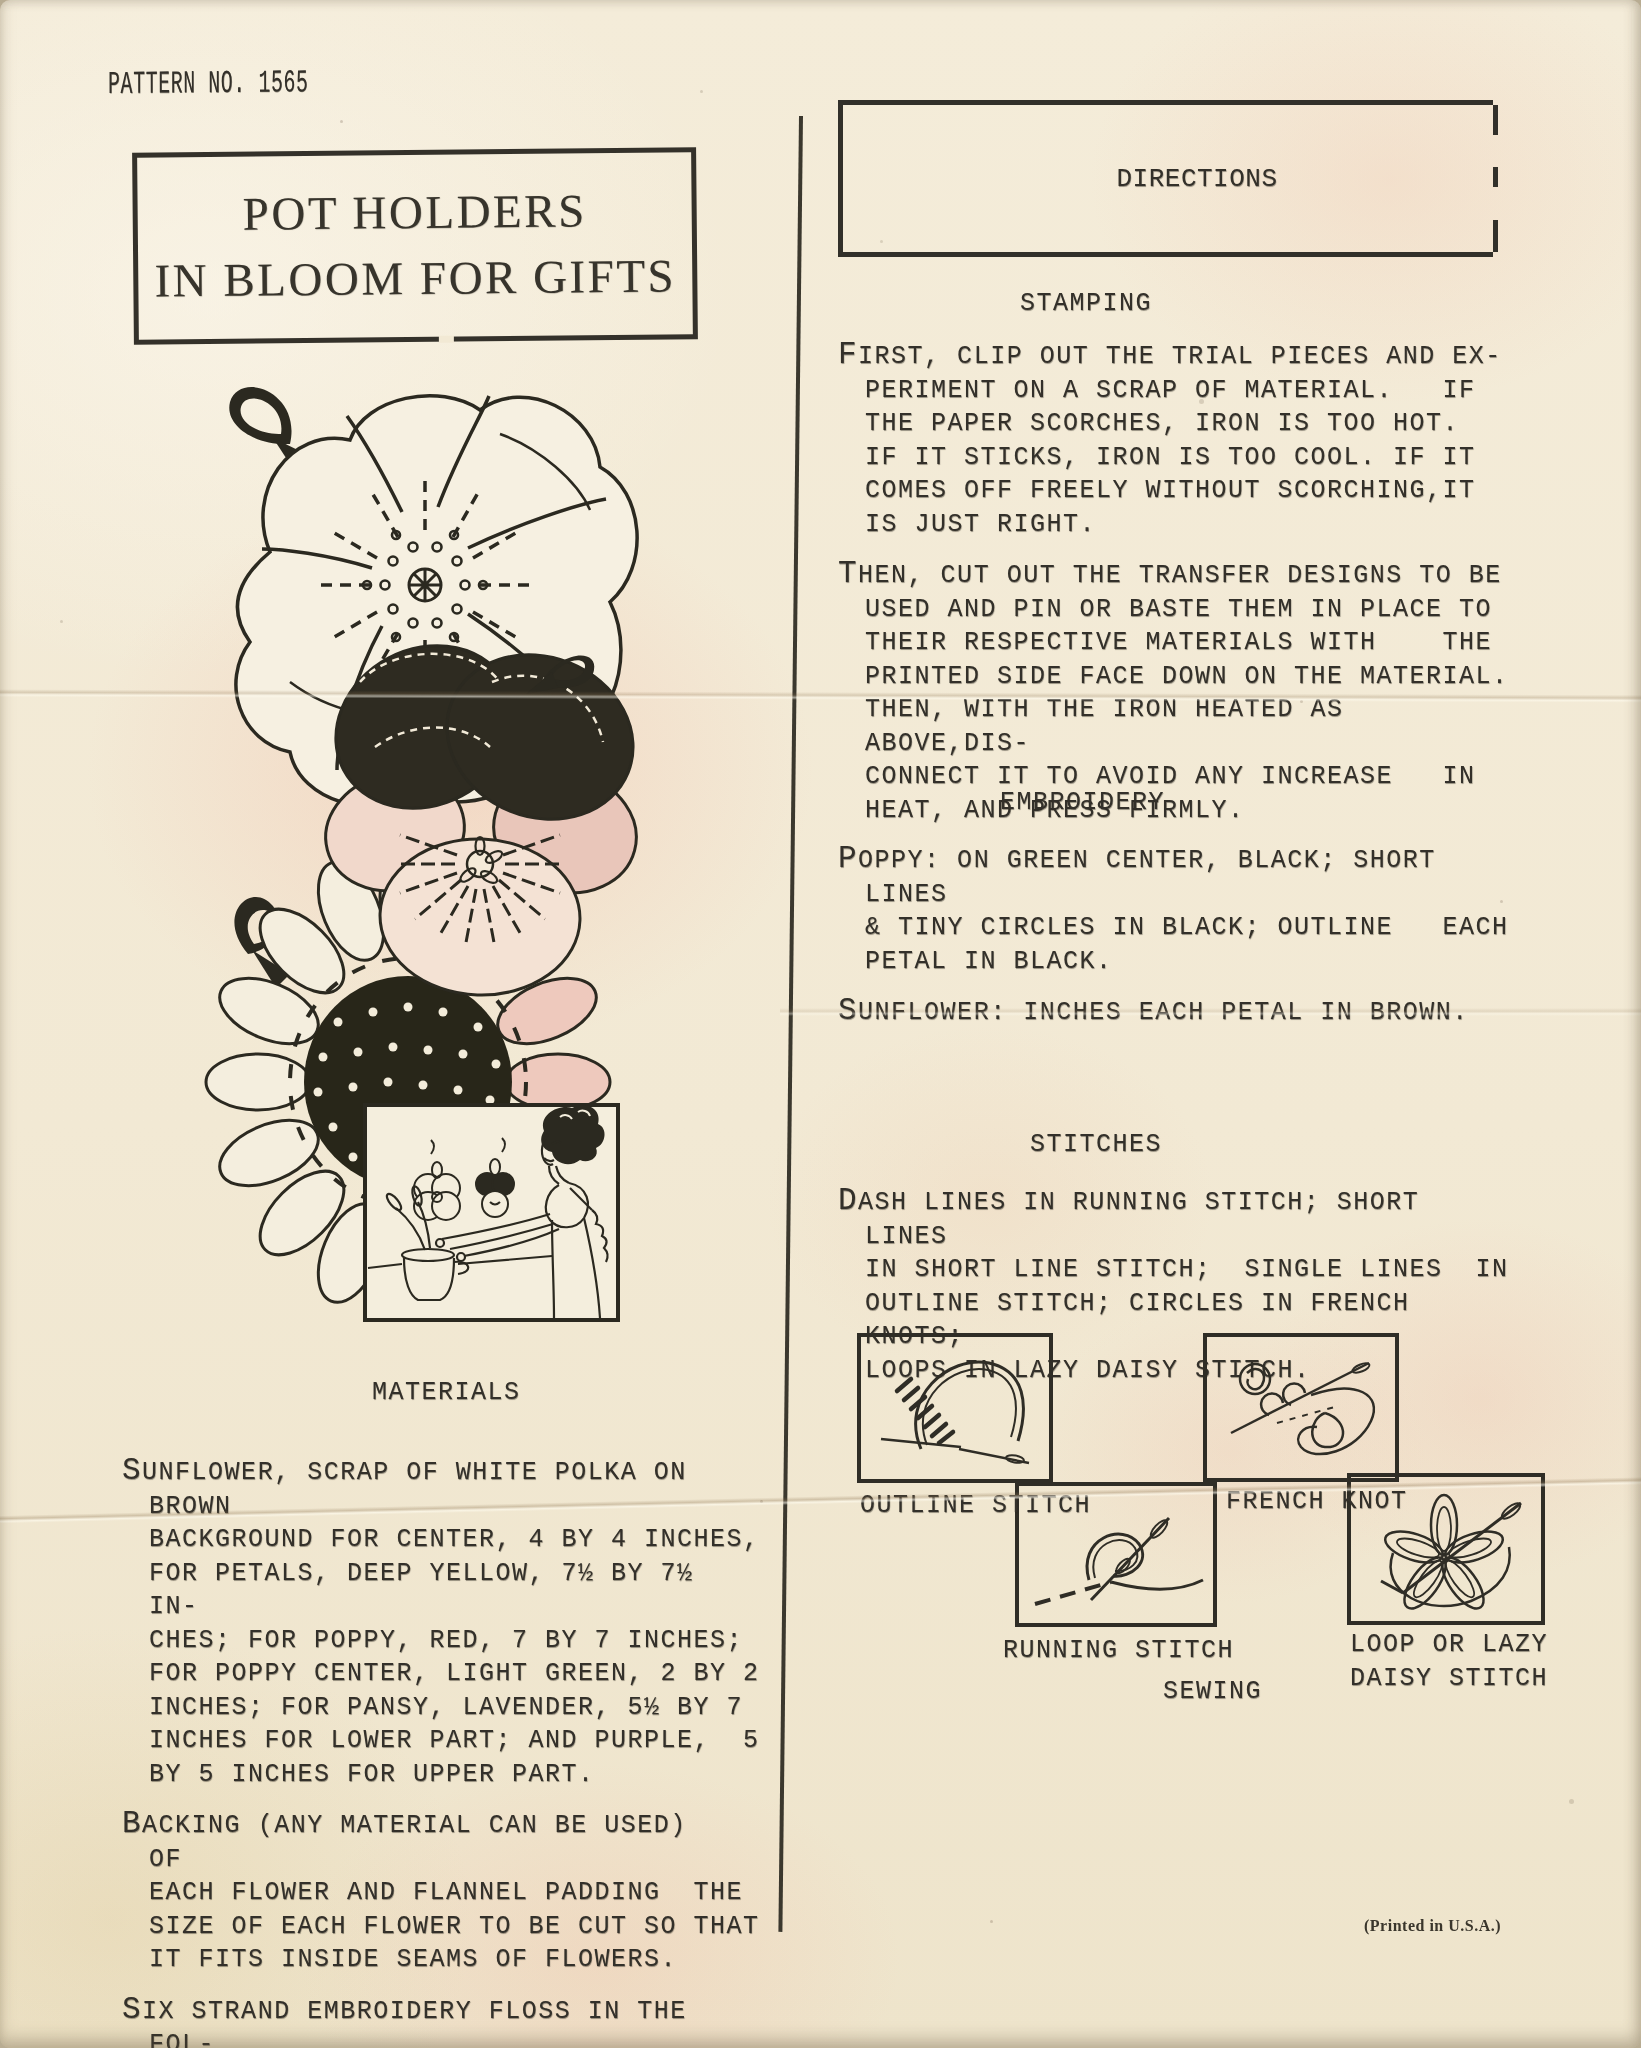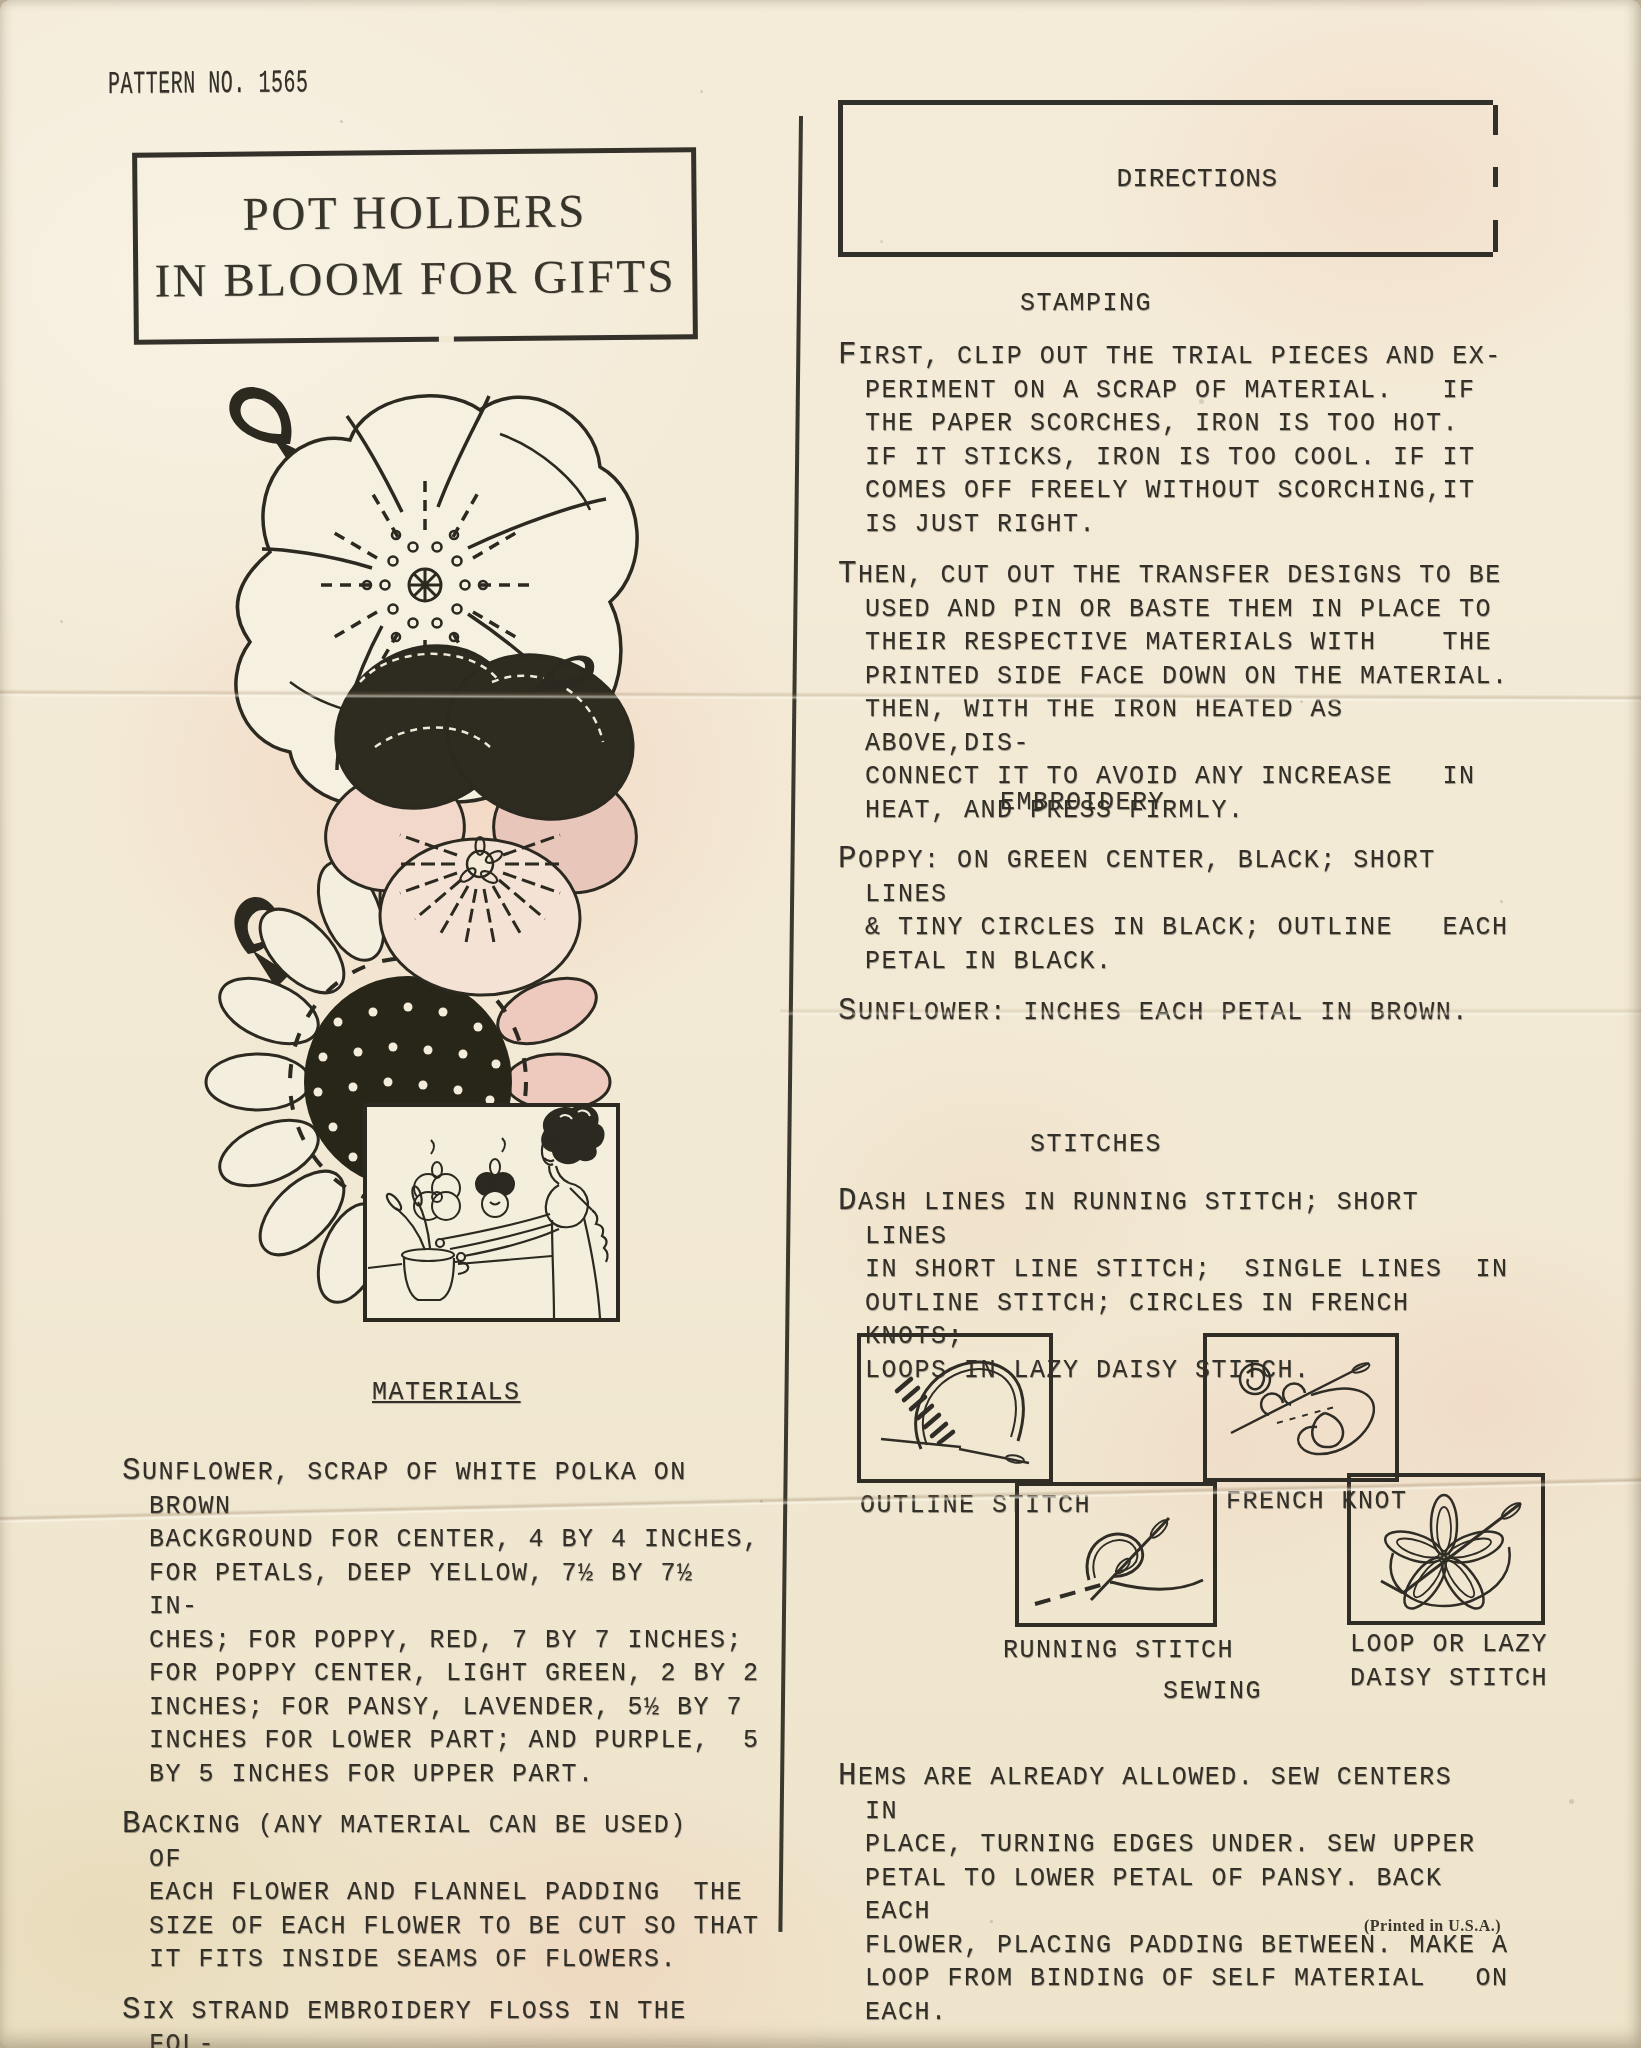--- a/index.html
+++ b/index.html
@@ -278,21 +278,21 @@
         <path d="M264,906 C264,930 270,944 278,948 L300,948 C310,944 314,930 314,906"></path>
         <path d="M314,910 C330,908 334,920 318,922"></path>
         <path d="M285,898 C278,878 268,866 256,856 M290,896 C288,876 284,862 278,850"></path>
         <ellipse cx="254" cy="850" rx="4" ry="10" transform="rotate(-40 254 850)"></ellipse>
         <ellipse cx="277" cy="844" rx="4" ry="10" transform="rotate(-15 277 844)"></ellipse>
         <path d="M228,916 L262,912 M318,912 L412,904"></path>
       </g>
     </g>
   </svg>
 
-  <div class="abs tw-h" style="left:372px; top:1376px;text-decoration:underline;">MATERIALS</div>
+  <div class="abs tw-h" style="left:372px; top:1376px;">MATERIALS</div>
   <div class="abs" style="left:106px; top:1438px; width:676px;">
     <p class="tw">SUNFLOWER, SCRAP OF WHITE POLKA ON BROWN
 BACKGROUND FOR CENTER, 4 BY 4 INCHES,
 FOR PETALS, DEEP YELLOW, 7½ BY 7½  IN-
 CHES; FOR POPPY, RED, 7 BY 7 INCHES;
 FOR POPPY CENTER, LIGHT GREEN, 2 BY 2
 INCHES; FOR PANSY, LAVENDER, 5½ BY 7
 INCHES FOR LOWER PART; AND PURPLE,  5
 BY 5 INCHES FOR UPPER PART.</p>
     <p class="tw">BACKING (ANY MATERIAL CAN BE USED)   OF
@@ -409,28 +409,20 @@
     </svg>
   </div>
 
   <div class="abs tw-h" style="left:860px; top:1489px;">OUTLINE STITCH</div>
   <div class="abs tw-h" style="left:1226px; top:1485px;">FRENCH KNOT</div>
   <div class="abs tw-h" style="left:1003px; top:1634px;">RUNNING STITCH</div>
   <div class="abs tw-h" style="left:1350px; top:1628px; white-space:pre-wrap; width:240px;">LOOP OR LAZY
 DAISY STITCH</div>
 
   <div class="abs tw-h" style="left:1163px; top:1675px;">SEWING</div>
-  <div class="abs" style="left:822px; top:1743px; width:710px;">
-    <p class="tw">HEMS ARE ALREADY ALLOWED. SEW CENTERS  IN
-PLACE, TURNING EDGES UNDER. SEW UPPER
-PETAL TO LOWER PETAL OF PANSY. BACK EACH
-FLOWER, PLACING PADDING BETWEEN. MAKE A
-LOOP FROM BINDING OF SELF MATERIAL   ON
-EACH.</p>
-  </div>
 
   <div class="abs printed" style="left:1364px; top:1917px;">(Printed in U.S.A.)</div>
 
   <div class="crease crease-1"></div>
   <div class="crease crease-2"></div>
   <div class="crease crease-3"></div>
 
 </div>
 
 </body></html>

